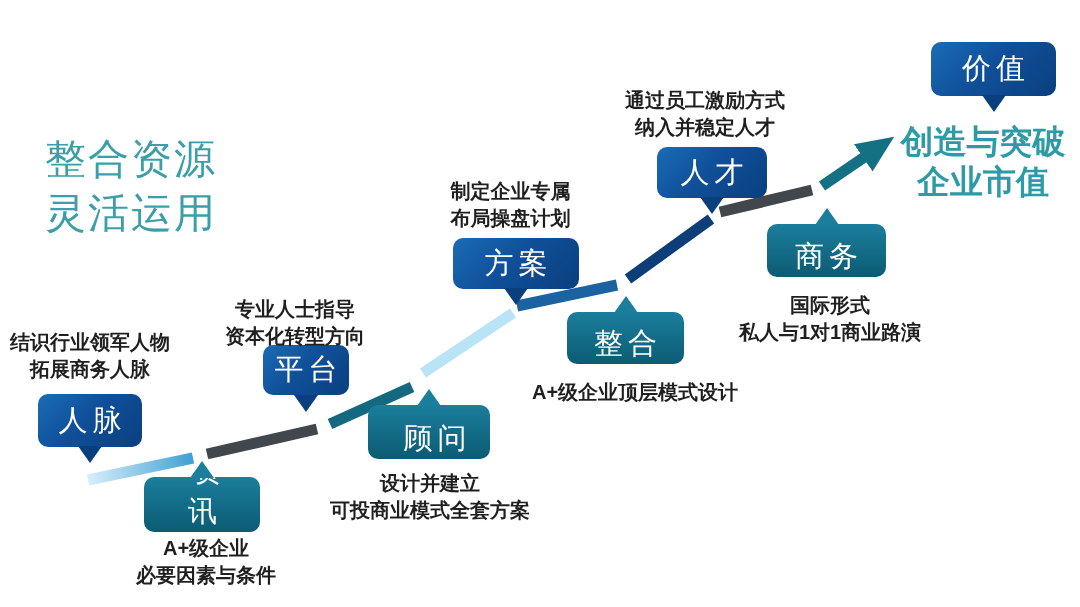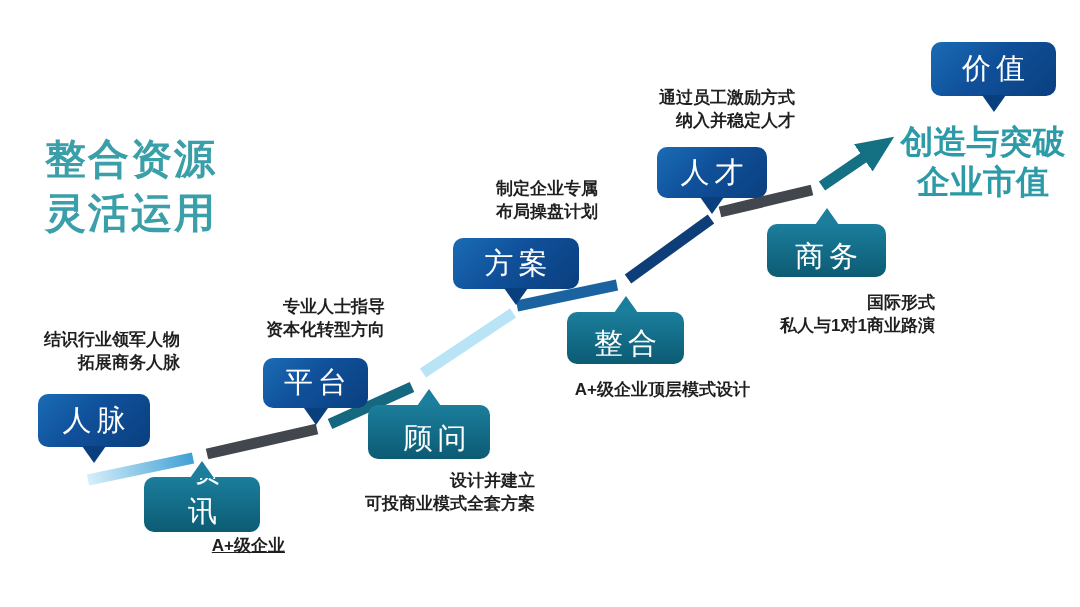--- a/index.html
+++ b/index.html
@@ -20,21 +20,21 @@
     --seg_arrow_teal:#137183;
     --box_text:#FFFFFF;
   }
   *{margin:0;padding:0;box-sizing:border-box;}
   body{background:#ffffff;font-family:"Liberation Sans","DejaVu Sans",sans-serif;}
   .canvas{position:relative;width:1080px;height:607px;background:#ffffff;overflow:hidden;}
   .svg-layer{position:absolute;left:0;top:0;width:1080px;height:607px;}
 
   .big-title{
     position:absolute;left:45px;top:132px;width:280px;
-    color:var(--title_teal);font-size:41px;font-weight:700;line-height:1.32;
+    color:var(--title_teal);font-size:41px;font-weight:400;line-height:1.32;
     letter-spacing:2px;
   }
   .goal-text{
     position:absolute;left:878px;top:122px;width:210px;text-align:center;
     color:var(--goal_teal);font-size:33px;font-weight:700;line-height:1.22;
   }
 
   .callout{
     position:absolute;display:flex;align-items:center;justify-content:center;
     color:var(--box_text);font-size:29px;font-weight:400;letter-spacing:5px;
@@ -45,22 +45,22 @@
   .callout.down::after{
     content:"";position:absolute;top:99%;left:50%;transform:translateX(-50%);
     border:12px solid transparent;border-top:17px solid var(--box_blue_dark);border-bottom:0;
   }
   .callout.up::before{
     content:"";position:absolute;bottom:99%;left:50%;transform:translateX(-50%);
     border:12px solid transparent;border-bottom:17px solid var(--box_teal_light);border-top:0;
   }
 
   .caption{
-    position:absolute;text-align:right;color:var(--caption_dark);
-    font-size:17px;font-weight:600;line-height:1.35;
+    position:absolute;text-align:center;color:var(--caption_dark);
+    font-size:20px;font-weight:600;line-height:1.35;
   }
   .caption span{display:block;}
 </style>
 </head>
 <body>
 
 <div class="canvas">
 
   <svg class="svg-layer" viewBox="0 0 1080 607">
     <defs>
@@ -85,27 +85,27 @@
   <div class="big-title">
     <span>整合资源</span><br>
     <span>灵活运用</span>
   </div>
 
   <div class="goal-text">
     <span>创造与突破</span><br>
     <span>企业市值</span>
   </div>
 
-  <div class="callout blue down" style="left:38px;top:394px;width:112px;height:53px;">
+  <div class="callout blue down" style="left:38px;top:394px;width:104px;height:53px;">
       <span>人脉</span>
     </div>
   <div class="callout teal up" style="left:144px;top:477px;width:116px;height:55px;padding-left:44px;">
       <span>资讯</span>
     </div>
-  <div class="callout blue down" style="left:263px;top:358px;width:105px;height:50px;">
+  <div class="callout blue down" style="left:263px;top:345px;width:86px;height:50px;">
       <span>平台</span>
     </div>
   <div class="callout teal up" style="left:368px;top:405px;width:122px;height:54px;padding-left:12px;">
       <span>顾问</span>
     </div>
   <div class="callout blue down" style="left:453px;top:238px;width:126px;height:51px;">
       <span>方案</span>
     </div>
   <div class="callout teal up" style="left:567px;top:312px;width:117px;height:52px;">
       <span>整合</span>
@@ -117,22 +117,23 @@
       <span>商务</span>
     </div>
   <div class="callout blue down" style="left:931px;top:42px;width:125px;height:54px;">
       <span>价值</span>
     </div>
 
   <div class="caption" style="left:0px;top:329px;width:180px;">
     <span>结识行业领军人物</span>
     <span>拓展商务人脉</span>
   </div>
-  <div class="caption" style="left:105px;top:535px;width:180px;text-decoration:underline;">
+  <div class="caption" style="left:116px;top:535px;width:180px;">
     <span>A+级企业</span>
+    <span>必要因素与条件</span>
   </div>
   <div class="caption" style="left:205px;top:296px;width:180px;">
     <span>专业人士指导</span>
     <span>资本化转型方向</span>
   </div>
   <div class="caption" style="left:325px;top:470px;width:210px;">
     <span>设计并建立</span>
     <span>可投商业模式全套方案</span>
   </div>
   <div class="caption" style="left:423px;top:178px;width:175px;">

